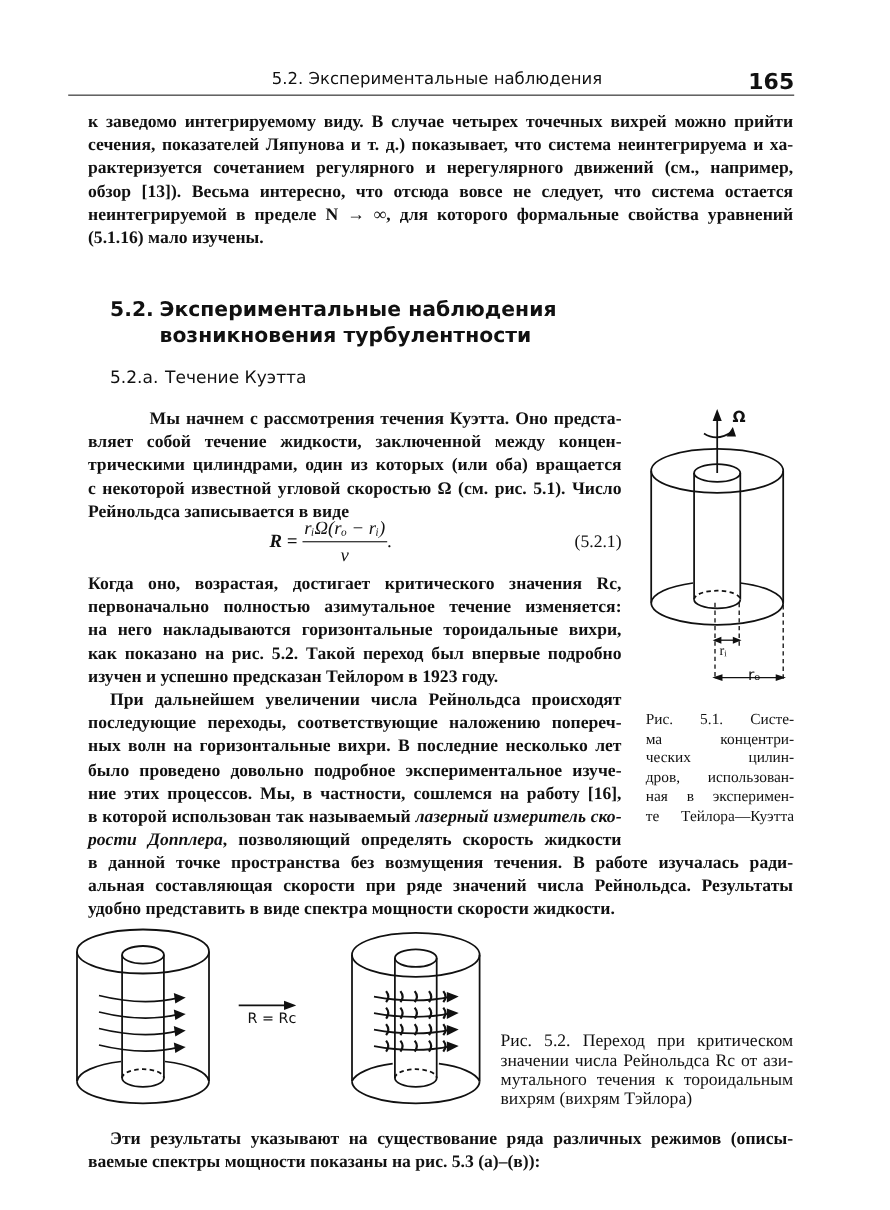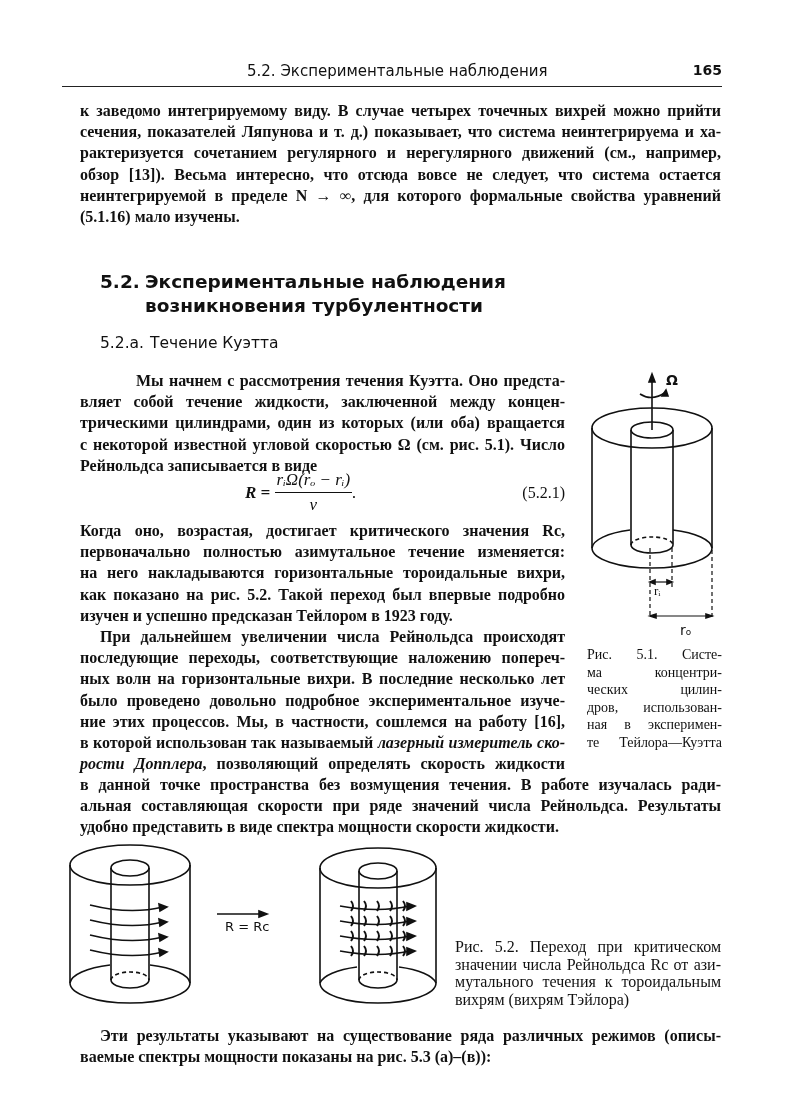--- a/index.html
+++ b/index.html
@@ -1,21 +1,21 @@
 <!DOCTYPE html>
 <html><head>
 <meta charset="utf-8">
 <style>
   html, body { margin:0; padding:0; background:#fff; }
   body { width:809px; height:1100px; position:relative; overflow:hidden; color:#111;
          font-family:"Liberation Serif","DejaVu Serif",serif; }
   .abs { position:absolute; }
   .run-head { left:62px; top:60px; width:660px; height:26px; border-bottom:1.5px solid #222; }
   .run-title { position:absolute; left:185px; top:2px; font-family:"DejaVu Sans","Liberation Sans",sans-serif; font-size:15px; }
-  .page-no { position:absolute; right:0; top:2px; font-family:"DejaVu Sans","Liberation Sans",sans-serif; font-size:14px; font-weight:bold; }
+  .page-no { position:absolute; right:0; top:2px; font-family:"DejaVu Sans","Liberation Sans",sans-serif; font-size:20px; font-weight:bold; }
   .para { font-size:16px; line-height:21.2px; text-align:justify;font-weight:bold; }
   .line { display:block; white-space:nowrap; text-align:justify; text-align-last:justify; }
   .line.last { text-align-last:left; }
   .indent { text-indent:36px; }
   .h2 { font-family:"DejaVu Sans","Liberation Sans",sans-serif; font-weight:bold; font-size:18.5px; line-height:24px; }
   .h3 { font-family:"DejaVu Sans","Liberation Sans",sans-serif; font-size:15.5px; }
   .caption { font-size:16px; line-height:17.5px; }
   .caption b { font-weight:normal; }
   .eq { font-size:17px; font-style:italic; }
   .frac { display:inline-block; vertical-align:middle; text-align:center; }
@@ -117,21 +117,21 @@
       <line x1="70" y1="212" x2="92" y2="212" stroke-width="1.2"></line>
       <line x1="70" y1="246" x2="132" y2="246" stroke-width="1.2"></line>
       <polygon points="70,212 75,210 75,214" fill="#111"></polygon>
       <polygon points="92,212 87,210 87,214" fill="#111"></polygon>
       <polygon points="70,246 76,244 76,248" fill="#111"></polygon>
       <polygon points="132,246 126,244 126,248" fill="#111"></polygon>
     </g>
   </svg>
   <span class="abs" style="left:86px; top:2px; font-family:'DejaVu Sans',sans-serif; font-weight:bold; font-size:14px;">Ω</span>
   <span class="abs" style="left:74px; top:213px; font-family:Liberation Serif, serif; font-size:13px;">rᵢ</span>
-  <span class="abs" style="left:100px; top:252px; font-family:'DejaVu Sans',sans-serif; font-size:14px;">rₒ</span>
+  <span class="abs" style="left:100px; top:236px; font-family:'DejaVu Sans',sans-serif; font-size:14px;">rₒ</span>
 </div>
 
 <div class="abs caption" style="left:587px; top:646px; width:135px; font-size:14px; line-height:17.5px;">
   <span class="line"><b>Рис. 5.1.</b> <span>Систе-</span></span>
   <span class="line">ма концентри-</span>
   <span class="line">ческих цилин-</span>
   <span class="line">дров, использован-</span>
   <span class="line">ная в эксперимен-</span>
   <span class="line">те Тейлора—Куэтта</span>
 </div>

